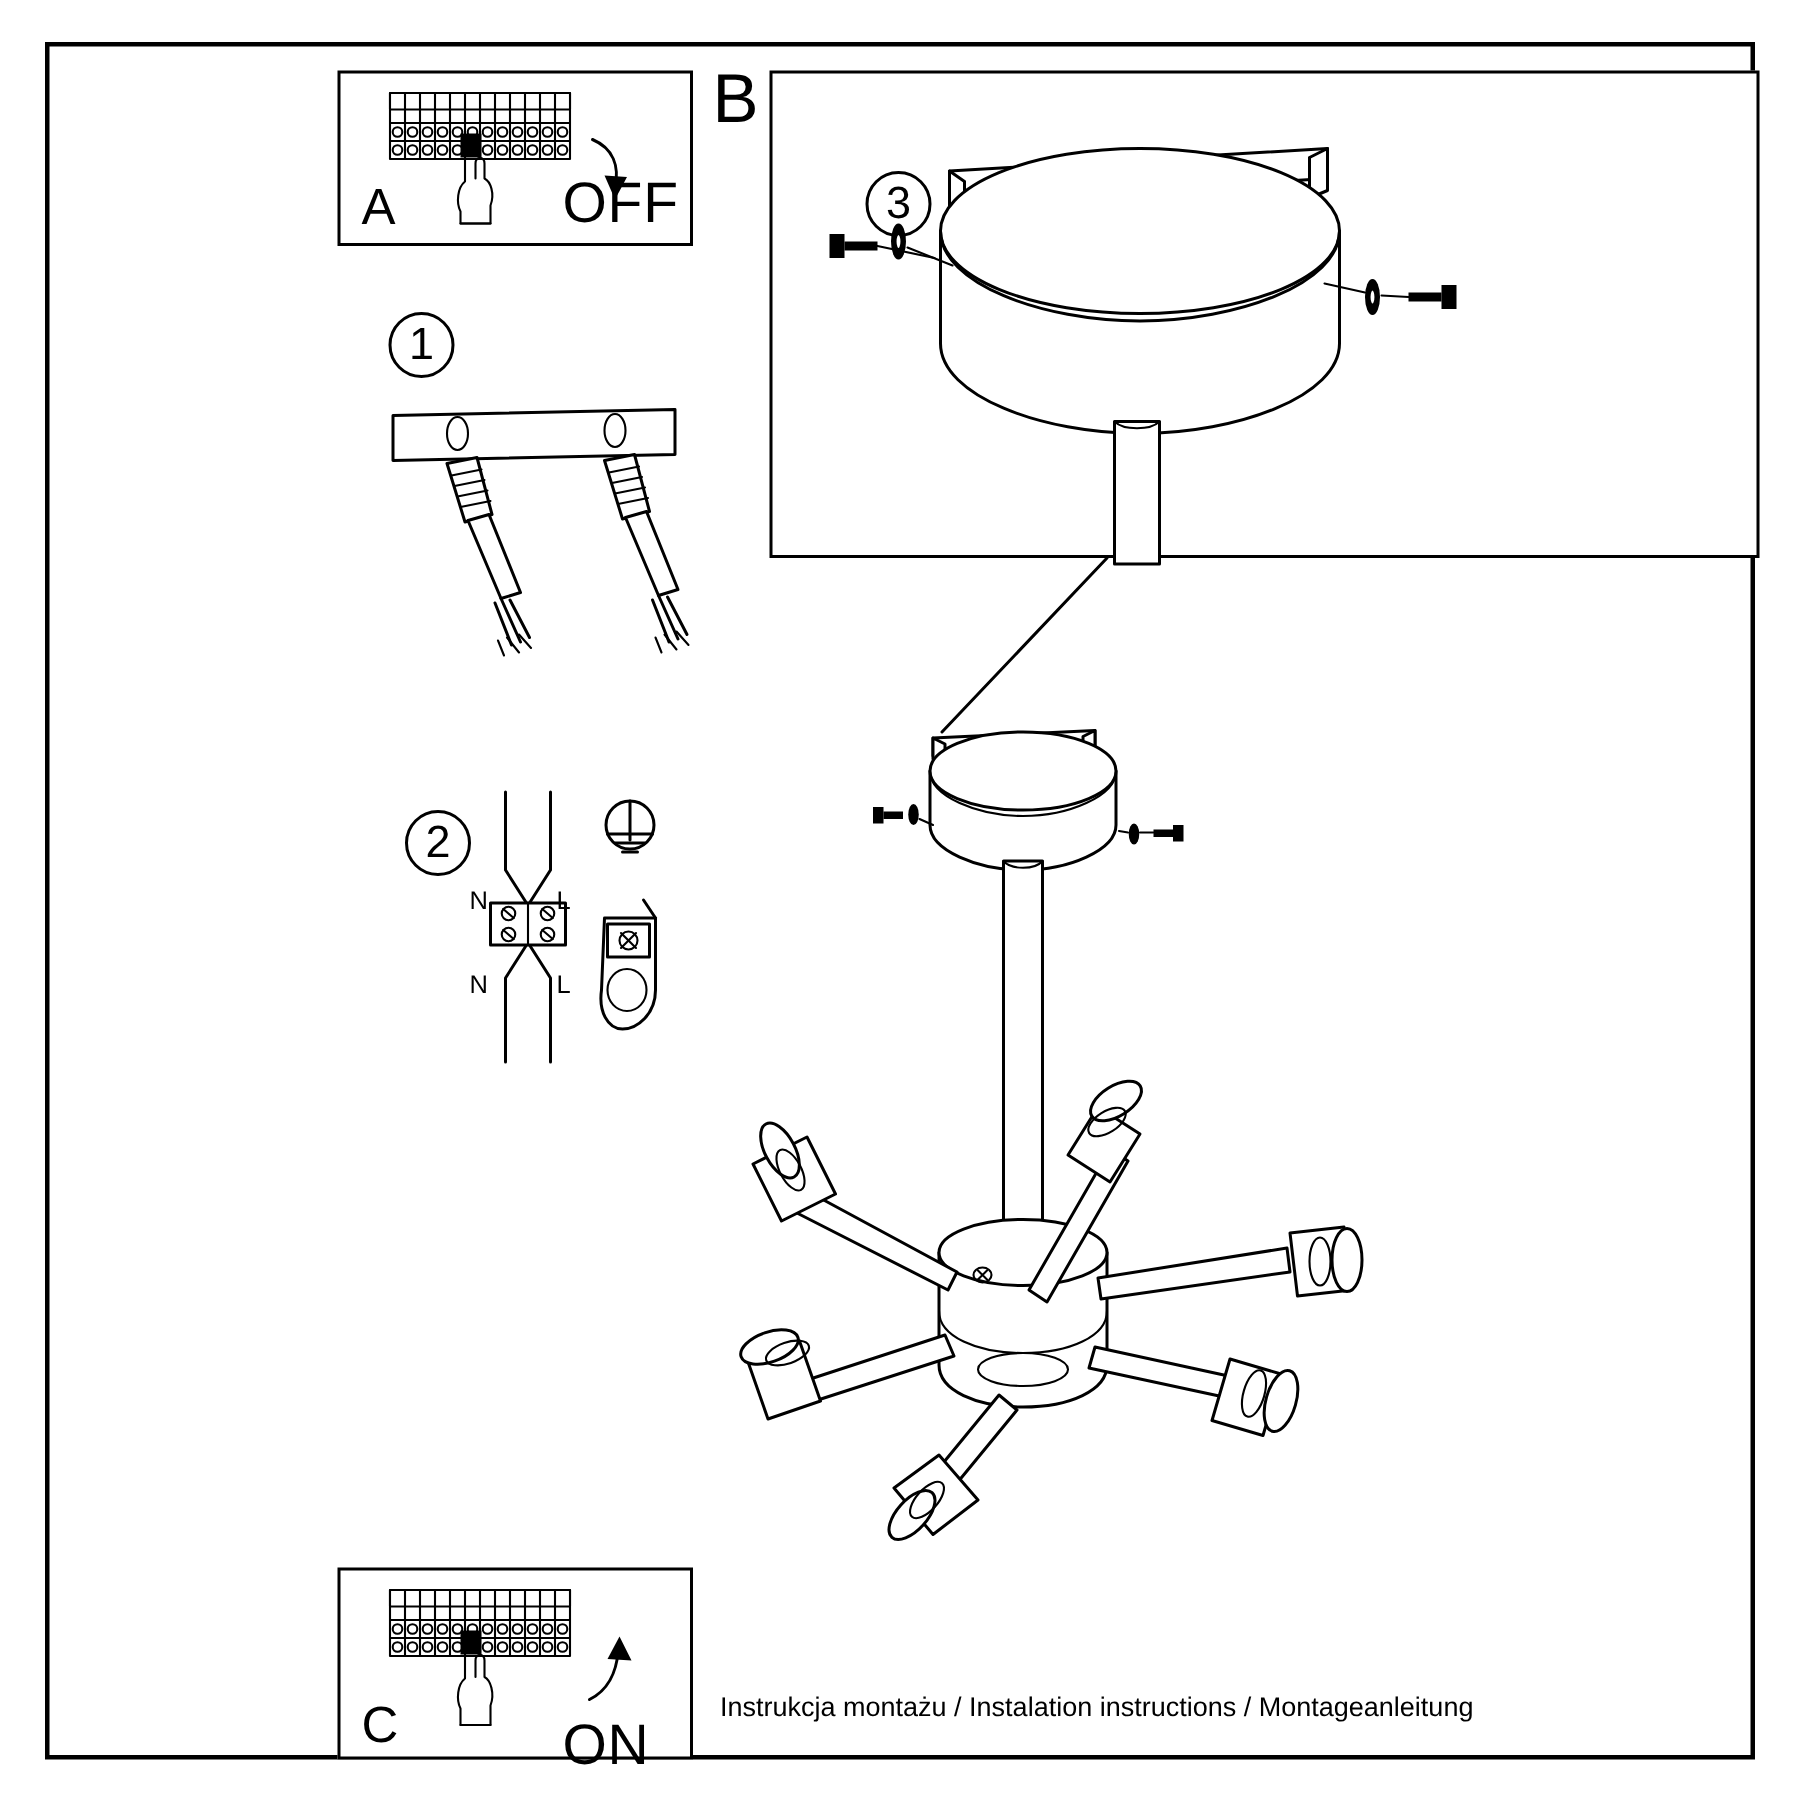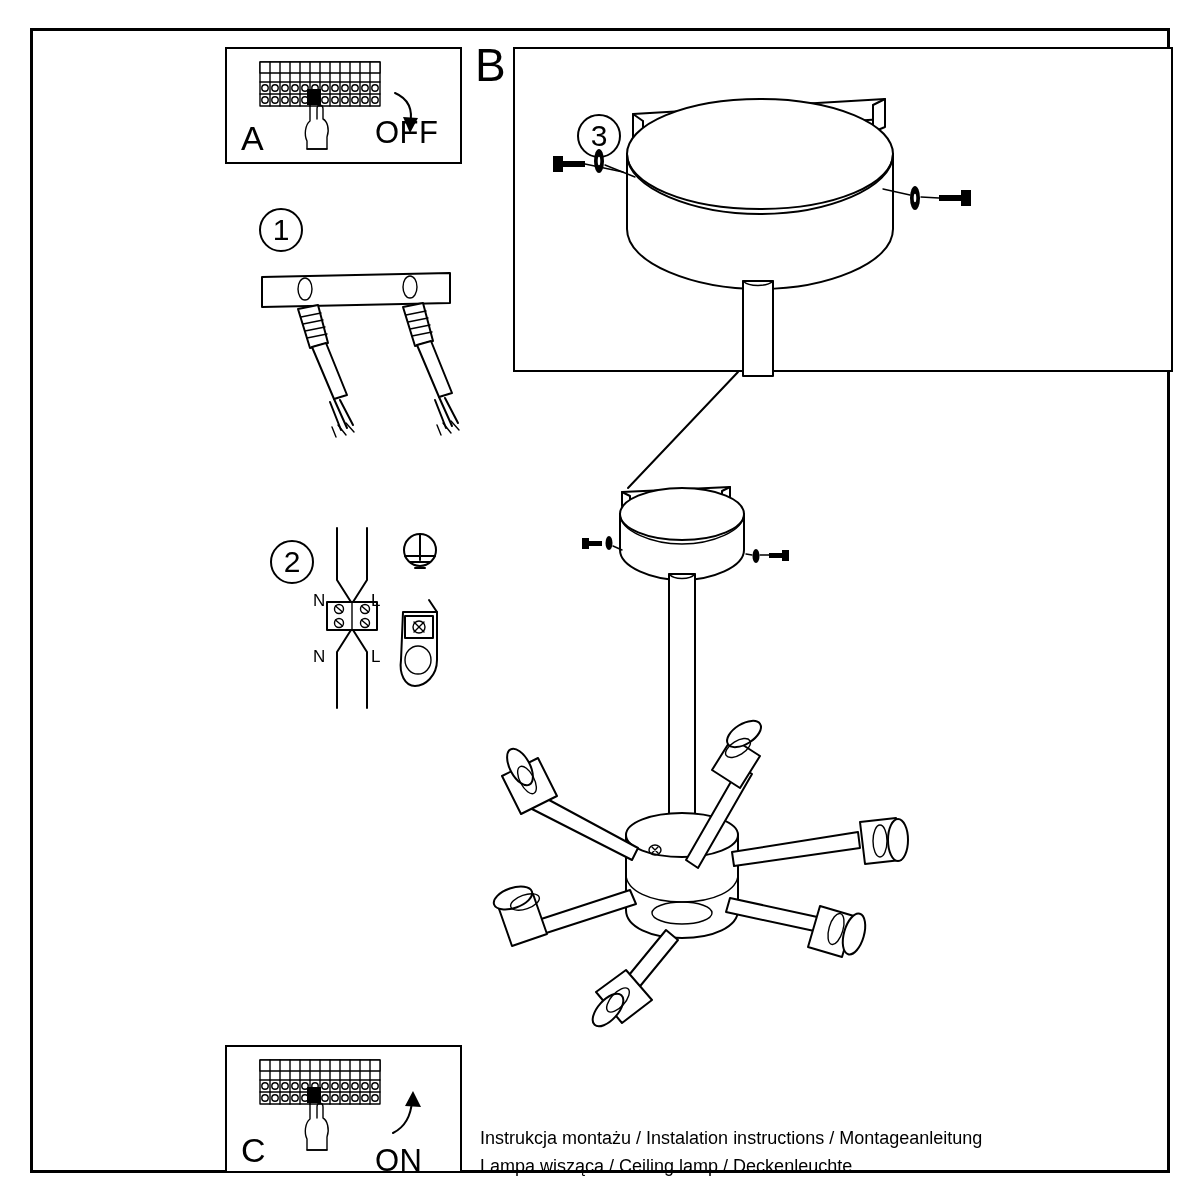--- a/index.html
+++ b/index.html
@@ -43,21 +43,21 @@
 
   .big-letter {
     font-size: 46px;
     line-height: 1;
   }
   .label-letter {
     font-size: 34px;
     line-height: 1;
   }
   .word-label {
-    font-size: 31px;
+    font-size: 38px;
     line-height: 1;
     letter-spacing: 0.5px;
   }
   .tiny-label {
     font-size: 17px;
     line-height: 1;
   }
   .footer-text {
     font-size: 18px;
     line-height: 1.55;
@@ -443,16 +443,15 @@
         <path class="stroke" d="M166 86 C 178 80 184 68 185 54"></path>
         <path class="fillblack" d="M186 44 L194 60 L178 59 Z"></path>
       </g>
     </svg>
     <div class="abs label-letter" style="left:14px; top:86px;">C</div>
     <div class="abs word-label" style="left:148px; top:98px;">ON</div>
   </div>
 
   <div class="abs" style="left:480px; top:1125px;">
     <div class="footer-text">Instrukcja montażu / Instalation instructions / Montageanleitung</div>
-    <div class="footer-text">Lampa wisząca / Ceiling lamp / Deckenleuchte</div>
   </div>
 
 </div>
 
 </body></html>

